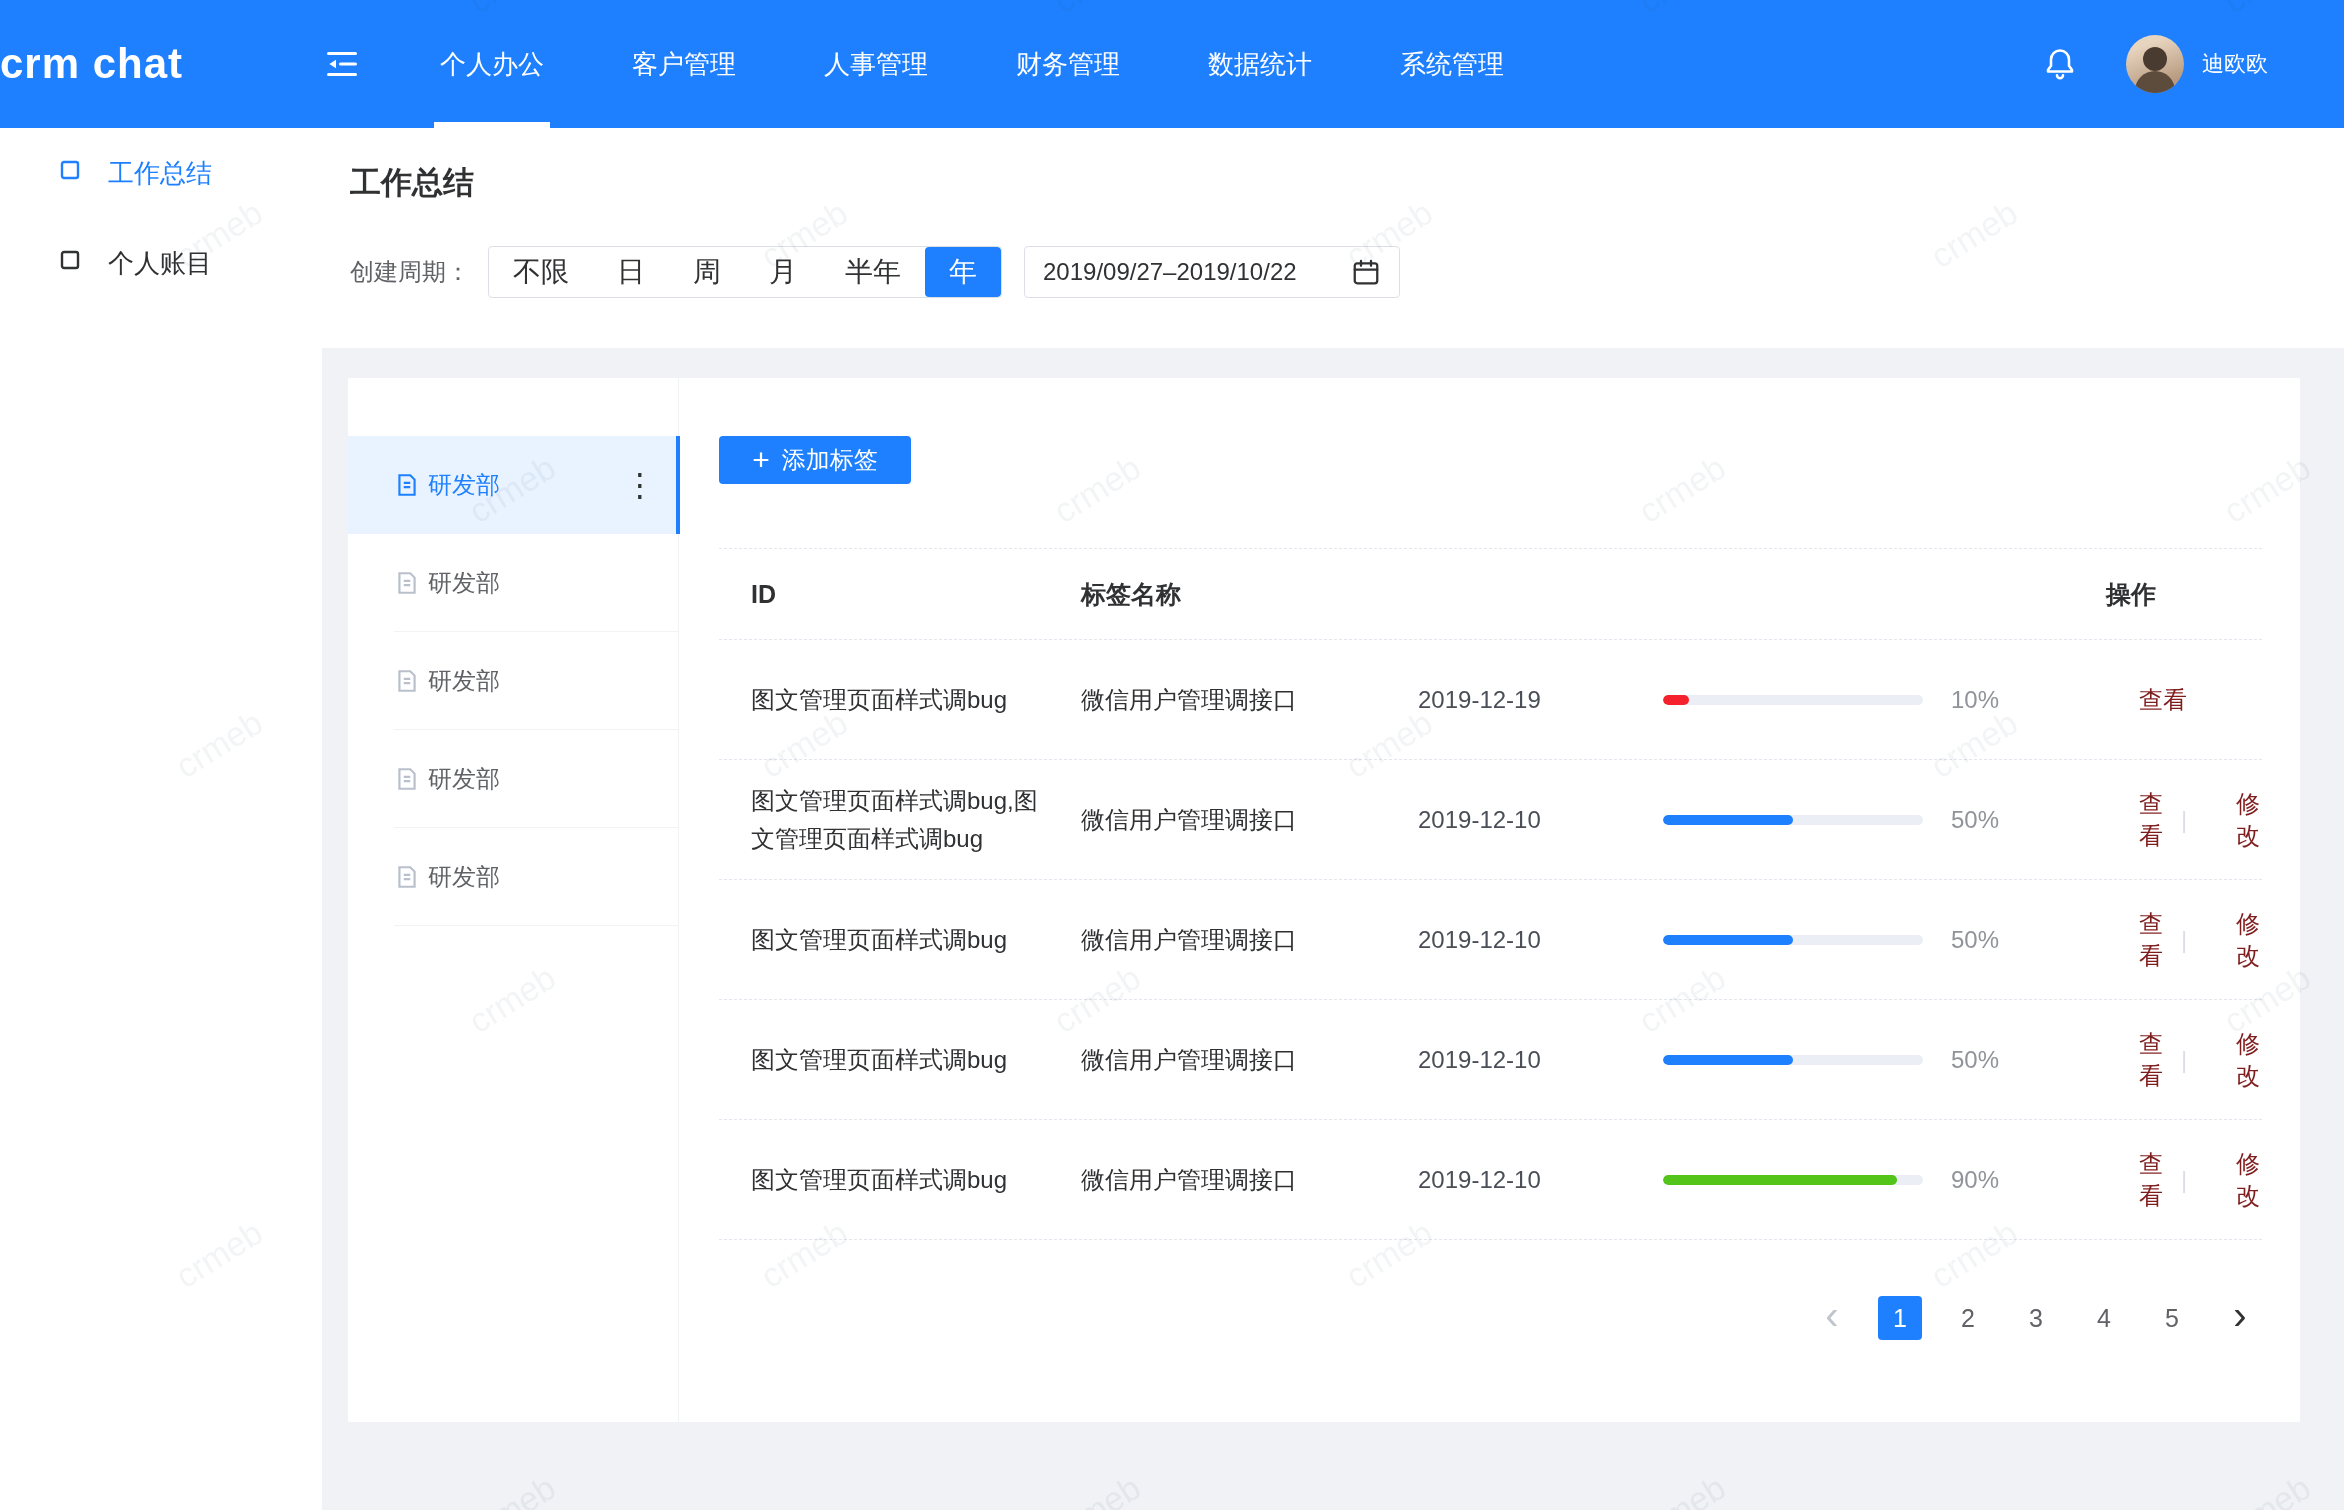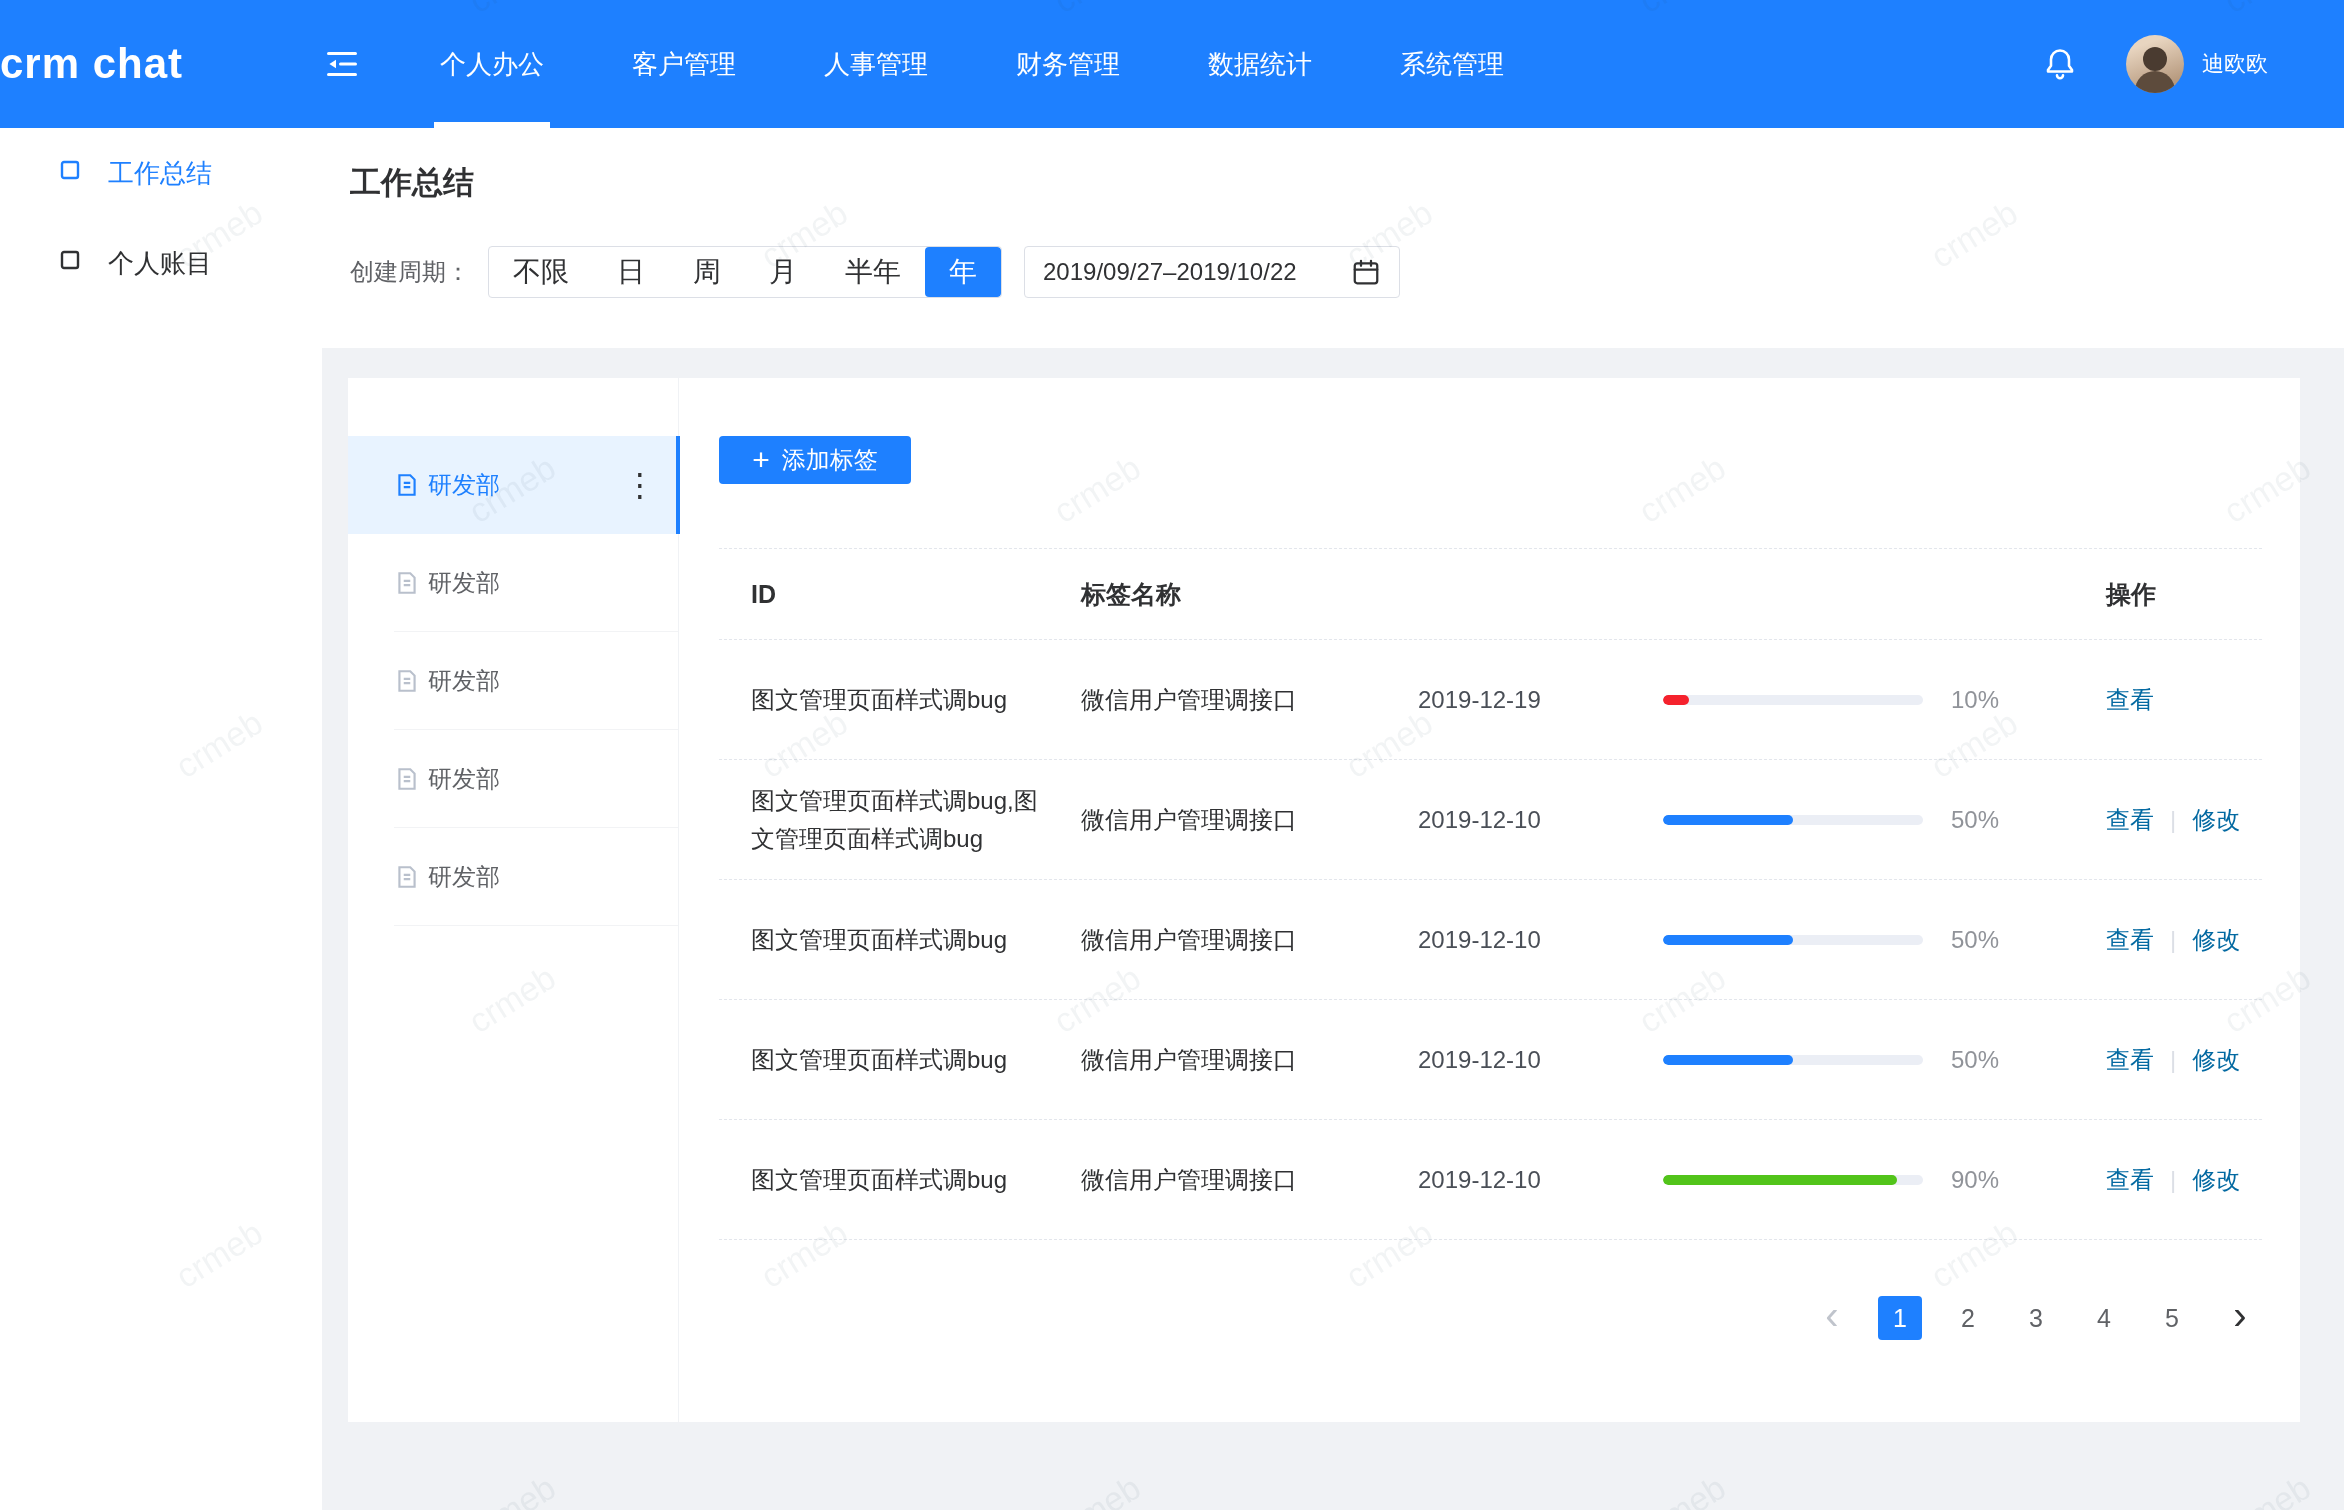--- a/index.html
+++ b/index.html
@@ -57,21 +57,21 @@
   .table { margin-top:64px; }
   .trow { display:grid; grid-template-columns:330px 320px 262px 288px 155px 1fr; align-items:center; padding-left:32px; border-bottom:1px dashed #e3e6ec; }
   .thead { border-top:1px dashed #e3e6ec; height:92px; font-weight:bold; font-size:25px; color:#303133; }
   .tdata { min-height:120px; font-size:24px; color:#303133; }
   .cell-id { line-height:1.55; padding-right:30px; }
   .cell-date { color:#4a4f57;margin-left:17px; }
   .track { width:260px; height:10px; background:#ebeef5; border-radius:5px; overflow:hidden; }
   .fill { height:100%; border-radius:5px; }
   .pct { font-size:24px; color:#909399; }
   .actions { display:flex; align-items:center; }
-  .lnk { color:#0369a1; cursor:pointer; }
+  .lnk { color:#7f1d1d; cursor:pointer;margin-left:33px; }
   .sep { color:#dcdfe6; margin:0 16px; }
 
   .pagination { display:flex; justify-content:flex-end; align-items:center; margin-top:56px; gap:24px; font-size:25px; }
   .pg { min-width:44px; height:44px; display:flex; align-items:center; justify-content:center; border-radius:4px; color:#606266; cursor:pointer; }
   .pg.active { background:#1e80ff; color:#fff; }
   .pg-arrow { font-size:40px; line-height:1; padding-bottom:6px; }
   .pg-prev { color:#c0c4cc; }
   .pg-next { color:#303133; }
 
   

